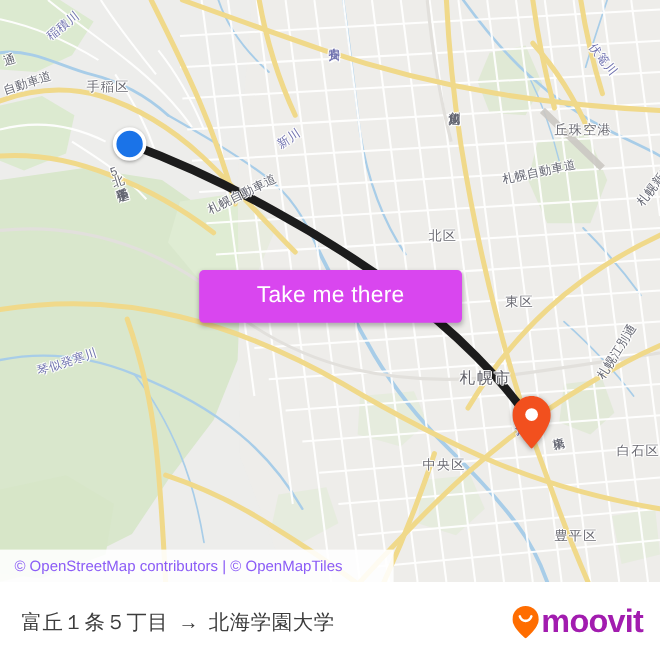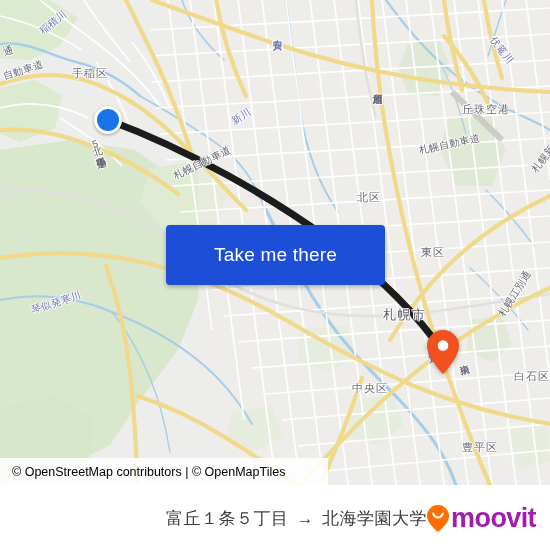--- a/index.html
+++ b/index.html
@@ -64,22 +64,22 @@
     position: absolute;
     left: 427px; top: 330px;
     width: 32px; height: 44px;
     filter: drop-shadow(0 1px 2px rgba(0,0,0,.35));
   }
 
   
   #take-me-there {
     position: absolute;
     left: 166px; top: 225px;
-    width: 219px; height: 60px;
-    background: #1d4ed8;
+    width: 219px; height: 44px;
+    background: #d946ef;
     border: none;
     border-radius: 4px;
     color: #ffffff;
     font-family: "Liberation Sans", "DejaVu Sans", sans-serif;
     font-size: 19px;
     letter-spacing: .2px;
     cursor: pointer;
     box-shadow: 0 2px 4px rgba(0,0,0,.28);
   }
 
@@ -89,32 +89,32 @@
     left: 0;
     top: 458px;
     width: 328px;
     height: 27px;
     background: rgba(255,255,255,.88);
     display: flex;
     align-items: center;
     padding-left: 12px;
     box-sizing: border-box;
     font-size: 12.5px;
-    color: #000000;
+    color: #8b5cf6;
   }
 
   
   #footer {
     position: absolute;
     left: 0; top: 485px;
     width: 550px; height: 65px;
     background: #ffffff;
     display: flex;
     align-items: center;
-    justify-content: flex-end;
+    justify-content: space-between;
     padding: 0 14px 0 18px;
     box-sizing: border-box;
     border-top: 1px solid #ffffff;
   }
   #route-summary {
     font-size: 17px;
     color: #3c3c3c;
     letter-spacing: .5px;
     white-space: nowrap;
   }

